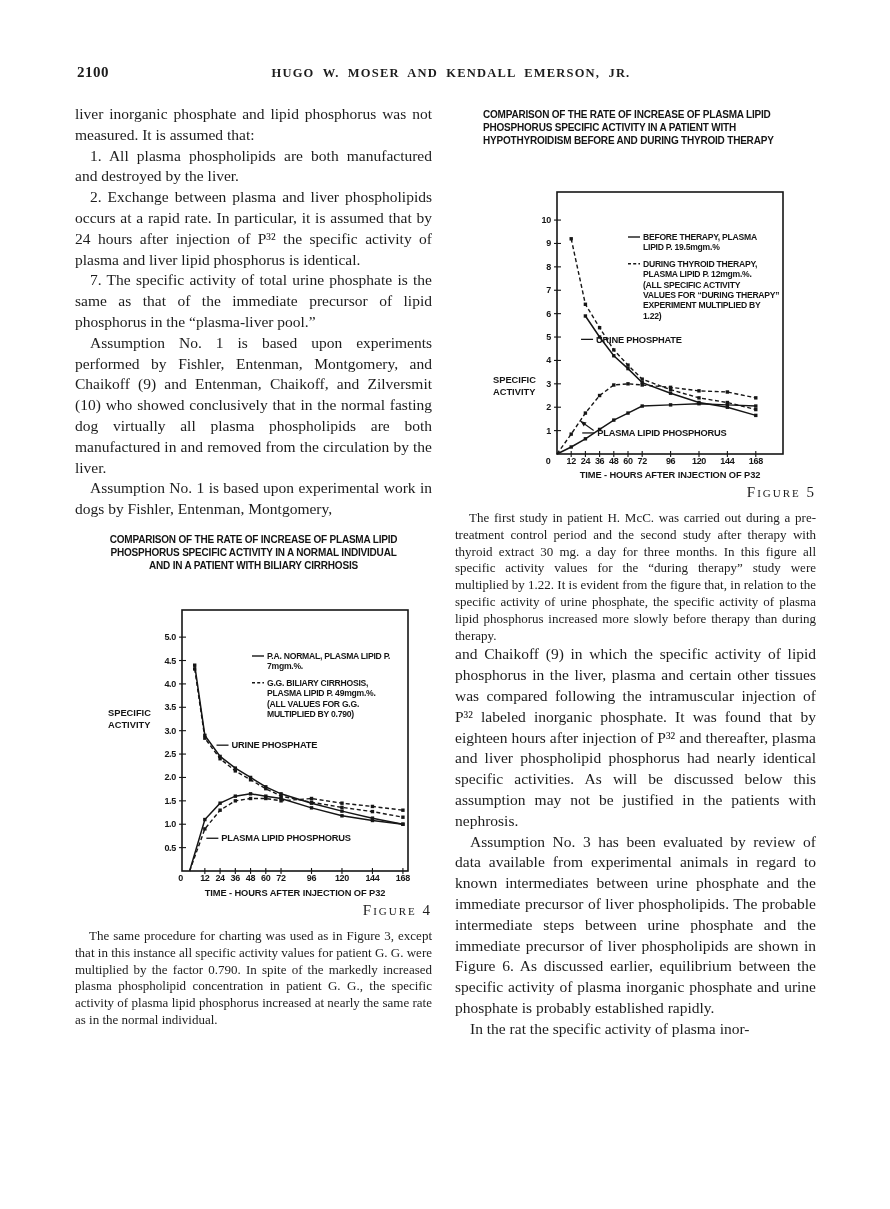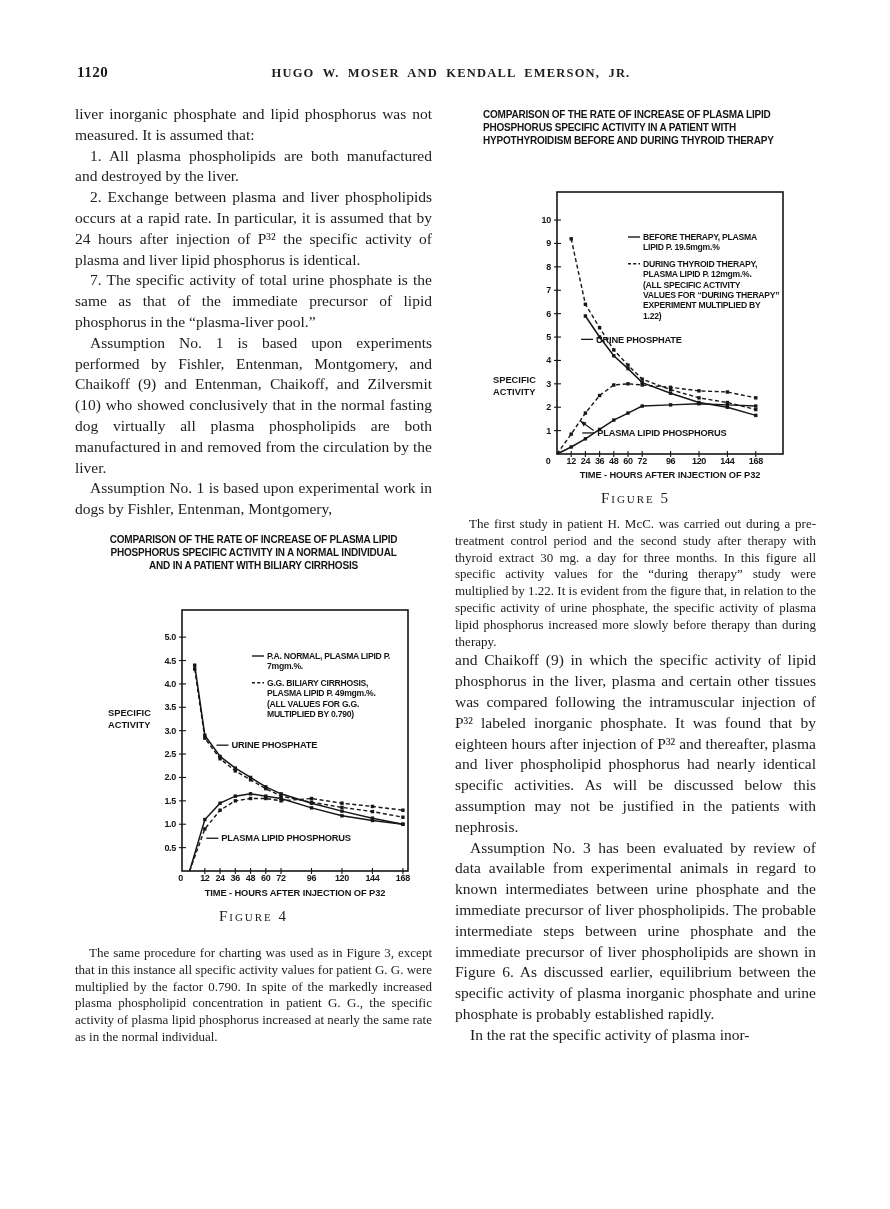--- a/index.html
+++ b/index.html
@@ -12,42 +12,42 @@
   .col-left{left:75px;width:357px;}
   .col-right{left:455px;width:361px;}
   p.body{margin:0;font-size:15.5px;line-height:20.8px;text-align:justify;}
   p.indent{text-indent:15px;}
   .gap-a{margin-top:11px;}
   .gap-b{margin-top:7px;}
   .fig-title{font-family:"Liberation Sans",sans-serif;font-weight:bold;font-size:10px;
              line-height:13px;letter-spacing:-0.2px;color:#141414;}
   .center{text-align:center;}
   .f5title{padding-left:28px;}
-  .fig-label{font-size:15px;text-align:center;font-variant:small-caps;letter-spacing:2px;margin-top:6px;}
+  .fig-label{font-size:15px;text-align:right;font-variant:small-caps;letter-spacing:2px;}
   .fig-caption{margin:0;font-size:13px;line-height:16.8px;text-align:justify;text-indent:14px;}
   .figure4{margin-top:13px;}
   .figure4 svg{margin-top:28px;}
-  .figure4 .fig-caption{margin-top:20px;}
+  .figure4 .fig-caption{margin-top:9px;}
   .figure5-title{margin-top:4px;}
   .figure5 svg{margin-top:37px;}
   .figure5 .fig-caption{margin-top:9px;}
   .body-resume{margin-top:25px;}
   svg.chart{display:block;}
   svg.chart text{font-family:"Liberation Sans",sans-serif;font-weight:700;fill:#161616;}
   .t-tick{font-size:9px;letter-spacing:-0.3px;}
   .t-leg{font-size:8.6px;letter-spacing:-0.25px;}
   .t-ann{font-size:9.3px;letter-spacing:-0.2px;}
   .t-axis{font-size:9.3px;letter-spacing:-0.1px;}
   .t-ylab{font-size:9.3px;letter-spacing:0px;}
 </style>
 </head>
 <body>
 
 <div class="page">
-  <div class="pagenum">1120</div>
+  <div class="pagenum">2100</div>
   <div class="runhead">HUGO W. MOSER AND KENDALL EMERSON, JR.</div>
 
   <div class="col col-left">
     <p class="body">liver inorganic phosphate and lipid phosphorus was not measured. It is assumed that:</p>
     <p class="body indent gap-a">1. All plasma phospholipids are both manufactured and destroyed by the liver.</p>
     <p class="body indent">2. Exchange between plasma and liver phospholipids occurs at a rapid rate. In particular, it is assumed that by 24 hours after injection of P³² the specific activity of plasma and liver lipid phosphorus is identical.</p>
     <p class="body indent">7. The specific activity of total urine phosphate is the same as that of the immediate precursor of lipid phosphorus in the “plasma-liver pool.”</p>
     <p class="body indent gap-b">Assumption No. 1 is based upon experiments performed by Fishler, Entenman, Montgomery, and Chaikoff (9) and Entenman, Chaikoff, and Zilversmit (10) who showed conclusively that in the normal fasting dog virtually all plasma phospholipids are both manufactured in and removed from the circulation by the liver.</p>
     <p class="body indent">Assumption No. 1 is based upon experimental work in dogs by Fishler, Entenman, Montgomery,</p>
 

